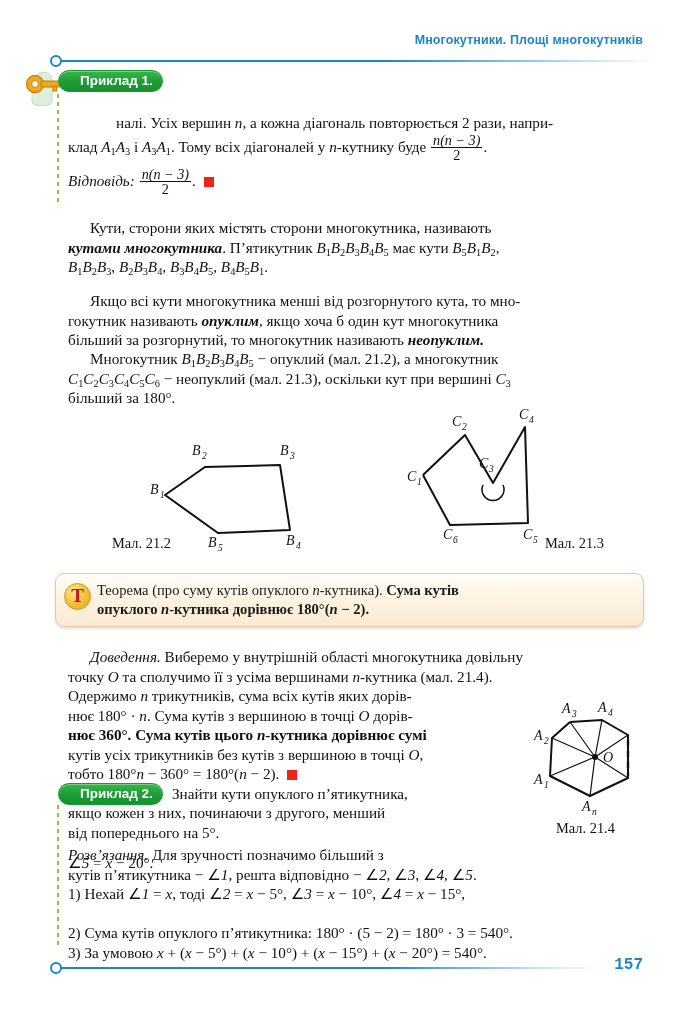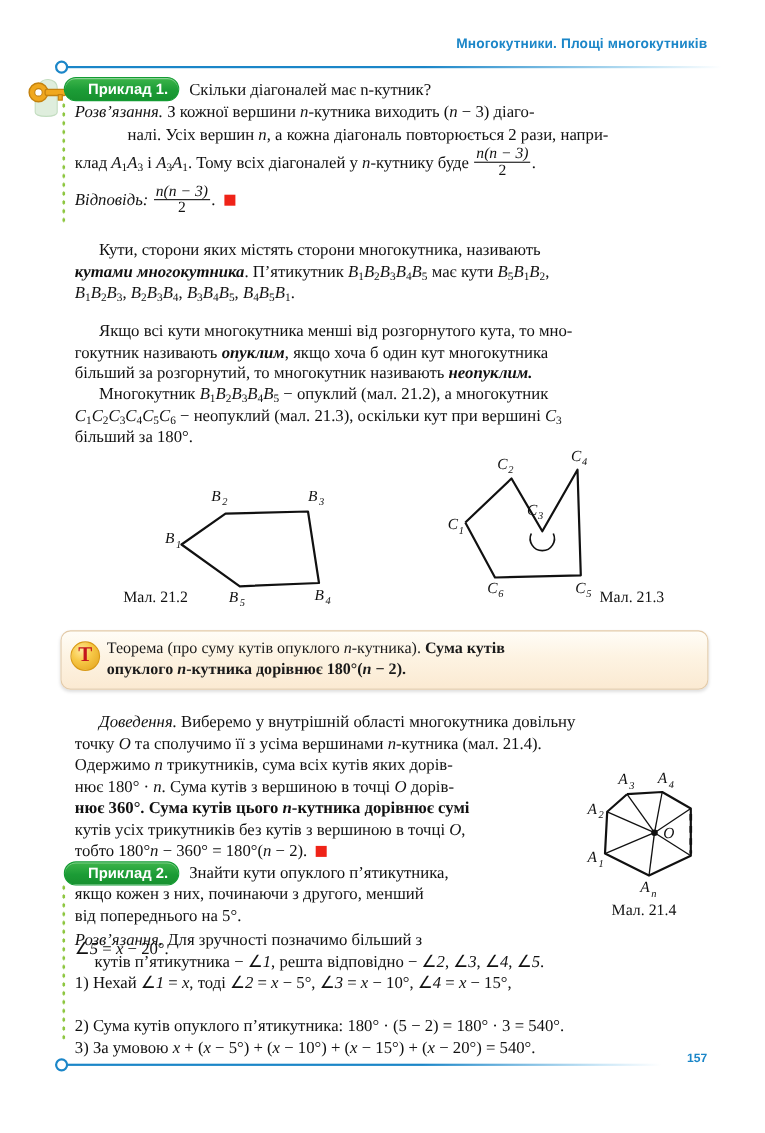--- a/index.html
+++ b/index.html
@@ -34,22 +34,22 @@
   .ftr-rule{
     position:absolute;top:967px;left:56px;width:545px;height:2px;
     background:linear-gradient(to right,#1b86c8 0%,#1b86c8 60%,#cbe7f7 90%,#ffffff 100%);
   }
   .ftr-dot{
     position:absolute;top:962px;left:50px;width:8px;height:8px;
     border:2px solid #1b86c8;border-radius:50%;background:#fff;
   }
   .pageno{
     position:absolute;top:956px;right:27px;
-    font-family:Liberation Sans, sans-serif;
-    font-weight:bold;font-size:11px;color:#1b86c8;
+    font-family:Liberation Mono, monospace;
+    font-weight:bold;font-size:16px;color:#1b86c8;
   }
 
   
   .gdots{
     position:absolute;left:56px;width:4px;
     background-image:radial-gradient(#8dc63f 38%, rgba(255,255,255,0) 42%);
     background-size:4px 8px;background-repeat:repeat-y;
   }
 
   
@@ -136,29 +136,23 @@
   <svg class="keyicon" style="left:22px;top:62px;" width="40" height="48" viewBox="0 0 40 48">
     <path d="M14 16 C14 8, 30 8, 30 18 L30 40 C30 45, 10 45, 10 40 L10 24 Z" fill="#dfeedd" stroke="#c3ddc0" stroke-width="1"></path>
     <circle cx="13" cy="22" r="8.5" fill="#f0a81e" stroke="#c4820f" stroke-width="1.3"></circle>
     <circle cx="13" cy="22" r="3.4" fill="#ffffff" stroke="#c4820f" stroke-width="1"></circle>
     <rect x="19" y="19.2" width="19" height="5.6" rx="1.6" fill="#f0a81e" stroke="#c4820f" stroke-width="1.2"></rect>
     <rect x="31" y="24" width="3.6" height="5" fill="#f0a81e" stroke="#c4820f" stroke-width="1.1"></rect>
   </svg>
 
   <div class="badge" style="left:58px;top:70px;">Приклад 1.</div>
 
-  <div class="txt" style="left:172px;top:72px;width:470px;">
-    <span>Скільки діагоналей має n-кутник?</span>
-  </div>
 
   <div class="gdots" style="top:92px;height:112px;"></div>
 
-  <div class="txt" style="left:68px;top:92px;width:575px;">
-    <span class="it">Розв’язання.</span><span> З кожної вершини <i>n</i>-кутника виходить (<i>n</i> − 3) діаго-</span>
-  </div>
 
   <div class="txt" style="left:68px;top:113px;width:575px;margin-left:48px;">
     налі. Усіх вершин <i>n</i>, а кожна діагональ повторюється 2 рази, напри-
   </div>
 
   <div class="txt" style="left:68px;top:134px;width:575px;">
     клад <i>A</i><sub>1</sub><i>A</i><sub>3</sub> і <i>A</i><sub>3</sub><i>A</i><sub>1</sub>. Тому всіх діагоналей у <i>n</i>-кутнику буде
     <span class="frac">
       <span class="nu it">n(n − 3)</span>
       <span class="de">2</span>
@@ -310,21 +304,21 @@
   <div class="txt" style="left:68px;top:803px;width:455px;">
     <span>якщо кожен з них, починаючи з другого, менший</span>
   </div>
   <div class="txt" style="left:68px;top:822.5px;width:455px;">
     <span>від попереднього на 5°.</span>
   </div>
 
   <div class="txt" style="left:68px;top:845px;width:455px;">
     <span class="it">Розв’язання.</span><span> Для зручності позначимо більший з</span>
   </div>
-  <div class="txt" style="left:68px;top:864.5px;width:575px;margin-left:18px;">
+  <div class="txt" style="left:68px;top:864.5px;width:575px;">
     кутів п’ятикутника − ∠<i>1</i>, решта відповідно − ∠<i>2</i>, ∠<i>3</i>, ∠<i>4</i>, ∠<i>5</i>.
   </div>
 
   <div class="txt" style="left:68px;top:884px;width:575px;">
     1) Нехай ∠<i>1</i> = <i>x</i>, тоді ∠<i>2</i> = <i>x</i> − 5°, ∠<i>3</i> = <i>x</i> − 10°, ∠<i>4</i> = <i>x</i> − 15°,
   </div>
   <div class="txt" style="left:68px;top:853px;width:575px;">
     ∠<i>5</i> = <i>x</i> − 20°.
   </div>
   <div class="txt" style="left:68px;top:923px;width:585px;">

